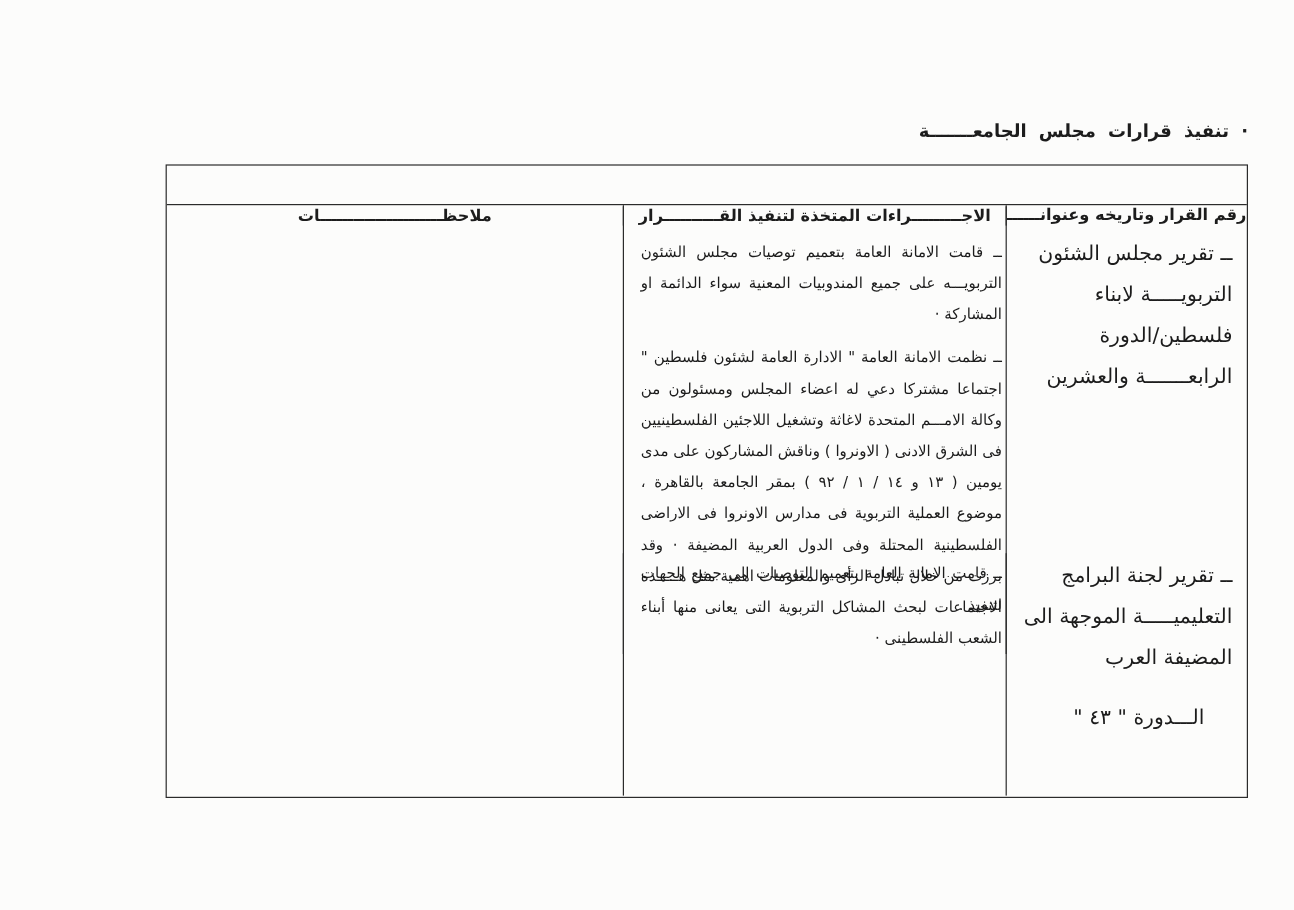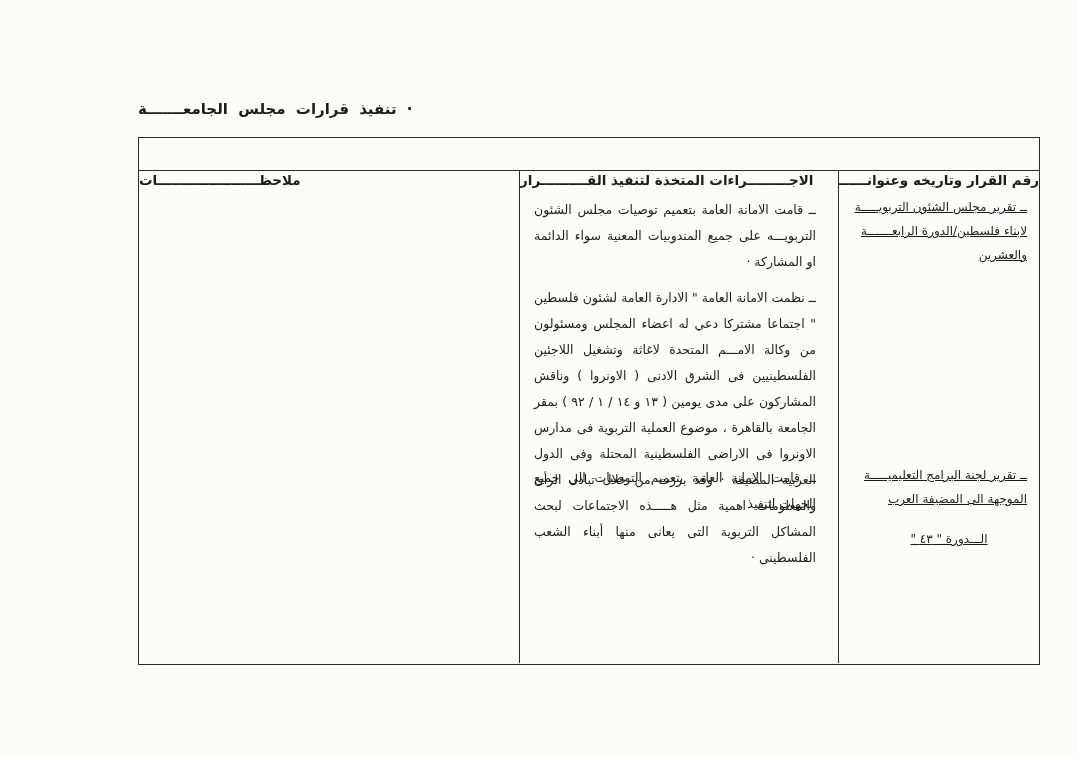--- a/index.html
+++ b/index.html
@@ -9,21 +9,21 @@
     font-family: "DejaVu Sans", sans-serif;
     color: #1c1c1c;
     position: relative;
     overflow: hidden;
   }
   .doc-title {
     position: absolute;
     top: 100px;
     left: 138px;
     width: 902px;
-    text-align: left;
+    text-align: right;
     direction: rtl;
     font-size: 15px;
     font-weight: 600;
     word-spacing: 5px;
     letter-spacing: 0.5px;
   }
   .table {
     position: absolute;
     left: 138px;
     top: 137px;
@@ -37,42 +37,41 @@
     grid-template-columns: 200px 320px 1fr;
     direction: rtl;
   }
   .hrow {
     height: 33px;
     align-items: center;
     border-bottom: 1.5px solid #2b2b2b;
     font-weight: bold;
     font-size: 13.5px;
   }
-  .th { text-align: left; direction: rtl; white-space: nowrap; overflow: hidden; margin-top: 42px; }
+  .th { text-align: center; direction: rtl; white-space: nowrap; overflow: hidden; margin-top: 42px; }
   .cell-proc {
     border-left: 1.2px solid #2b2b2b;
     border-right: 1.2px solid #2b2b2b;
   }
   .brow1 { height: 290px; }
   .brow2 { height: 202px; }
   .decision-cell {
     direction: rtl;
     text-align: right;
-    font-size: 12px;
+    font-size: 17px;
     line-height: 2.0;
     padding: 24px 12px 0 8px;
-    text-decoration: underline;
   }
   .brow2 .decision-cell { padding-top: 2px; }
   .proc-cell {
     direction: rtl;
     text-align: justify;
     font-size: 12.5px;
     line-height: 2.08;
-    padding: 26px 22px 0 14px;
+    padding: 26px 3px 0 14px;
   }
   .brow2 .proc-cell { padding-top: 4px; }
   .proc-cell p + p { margin-top: 10px; }
   .session-line {
     margin-top: 16px;
     text-align: center;
     padding-left: 24px;
   }
   .notes-cell { direction: rtl; }
 </style>

